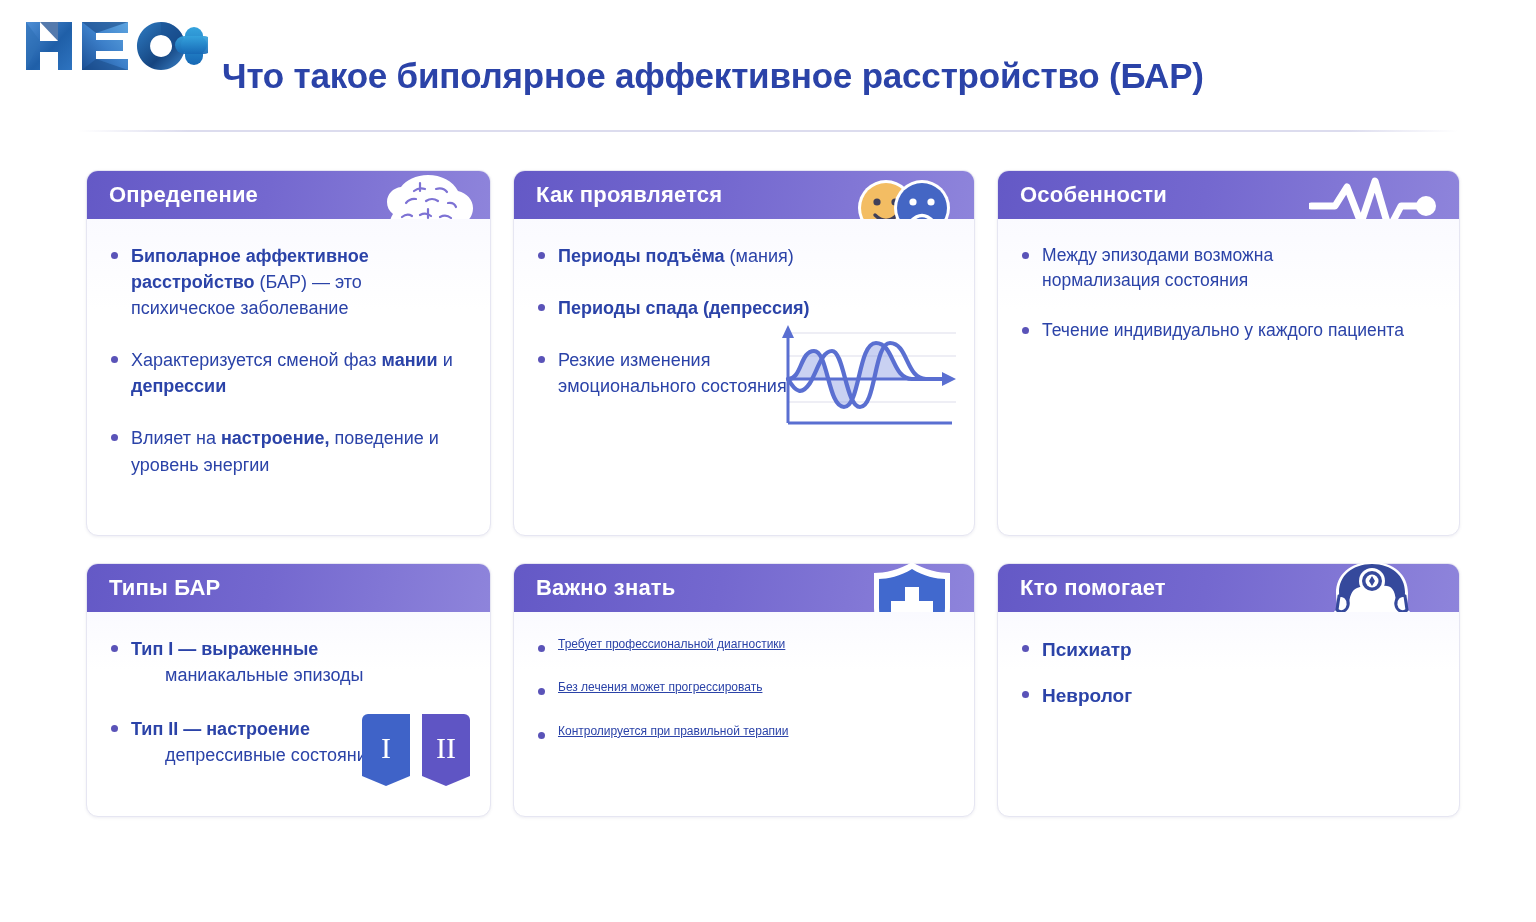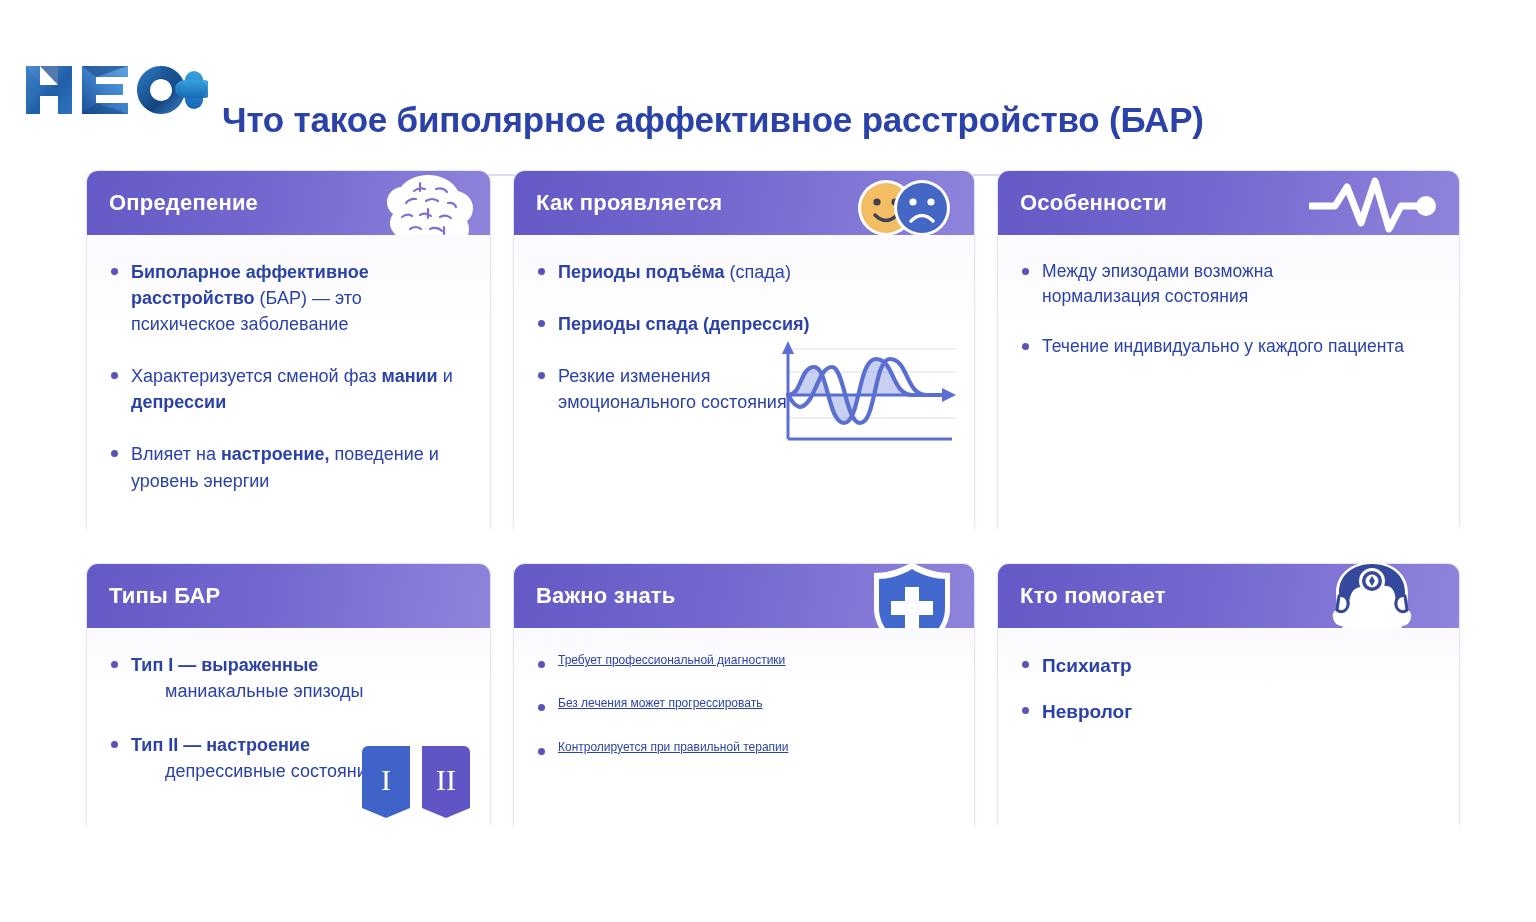--- a/index.html
+++ b/index.html
@@ -12,21 +12,20 @@
     background: #ffffff;
     font-family: "Liberation Sans", "DejaVu Sans", sans-serif;
     overflow: hidden;
     position: relative;
   }
 
   
   .page-header {
     position: relative;
     height: 132px;
-    margin-top: 44px;
   }
   .logo {
     position: absolute;
     left: 18px;
     top: 14px;
     width: 190px;
     height: 62px;
   }
   .page-title {
     position: absolute;
@@ -62,21 +61,21 @@
   .card {
     position: relative;
     background: #ffffff;
     border: 1px solid #e6e6f2;
     border-radius: 12px;
     box-shadow: 0 1px 3px rgba(90,90,140,0.10);
     overflow: visible;
   }
   .card-head {
     position: relative;
-    height: 64px;
+    height: 48px;
     border-radius: 11px 11px 0 0;
     background: linear-gradient(100deg, #6459c6 0%, #7468cf 45%, #8e84db 100%);
     display: flex;
     align-items: center;
     overflow: visible;
   }
   .card-head-title {
     color: #ffffff;
     font-size: 22px;
     font-weight: bold;
@@ -261,21 +260,21 @@
           <circle cx="78" cy="31" r="28" fill="#ffffff"></circle>
           <circle cx="78" cy="31" r="25" fill="#4466c4"></circle>
           <circle cx="69" cy="25" r="3.6" fill="#ffffff"></circle>
           <circle cx="87" cy="25" r="3.6" fill="#ffffff"></circle>
           <path d="M67 44 q11 -11 22 0" stroke="#ffffff" stroke-width="3.4" fill="none" stroke-linecap="round"></path>
         </svg>
       </span>
     </div>
     <div class="card-body">
       <ul class="bullets">
-        <li><span class="b">Периоды подъёма</span><span> (спада)</span></li>
+        <li><span class="b">Периоды подъёма</span><span> (мания)</span></li>
         <li><span class="b">Периоды спада (депрессия)</span></li>
         <li style="max-width:240px"><span>Резкие изменения эмоционального состояния</span></li>
       </ul>
       <span class="wave-fig">
         <svg viewBox="0 0 194 108" width="194" height="108" aria-hidden="true">
           <g stroke="#e8e8f2" stroke-width="1.6">
             <line x1="22" y1="12" x2="190" y2="12"></line>
             <line x1="22" y1="35" x2="190" y2="35"></line>
             <line x1="22" y1="81" x2="190" y2="81"></line>
           </g>

